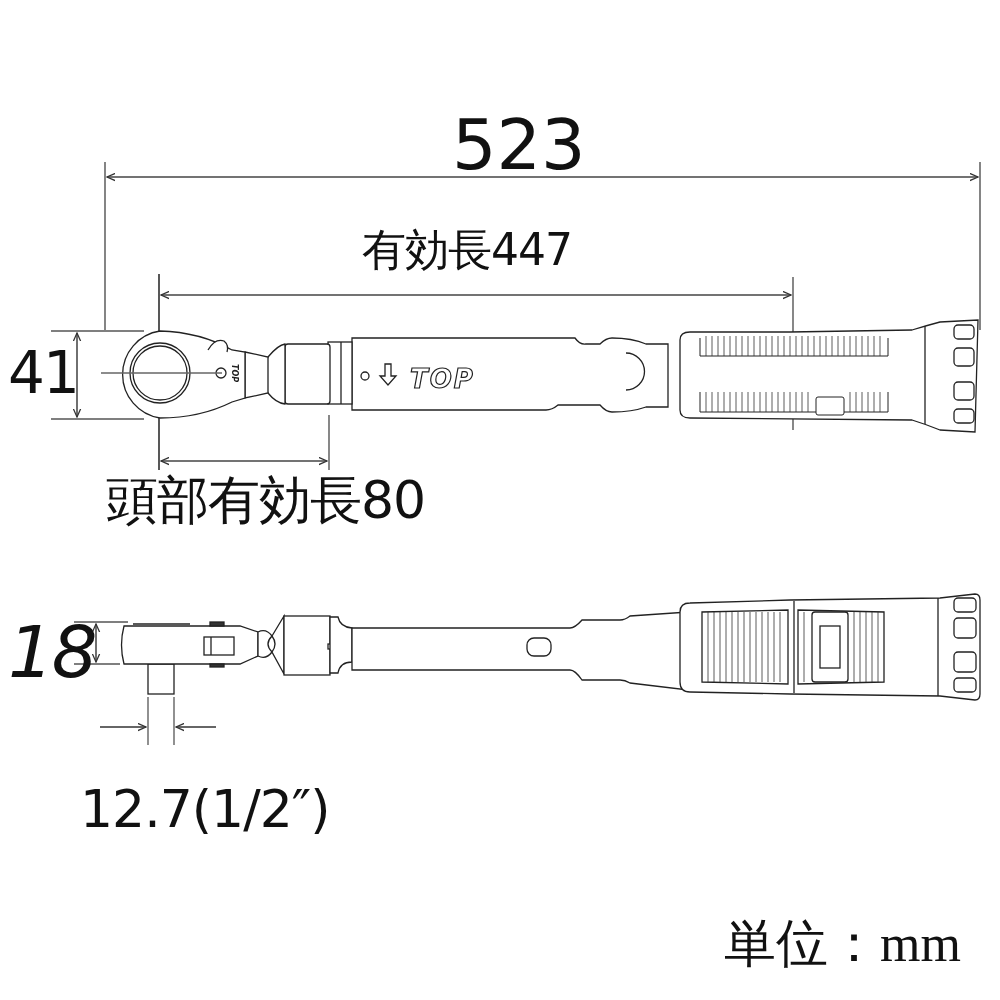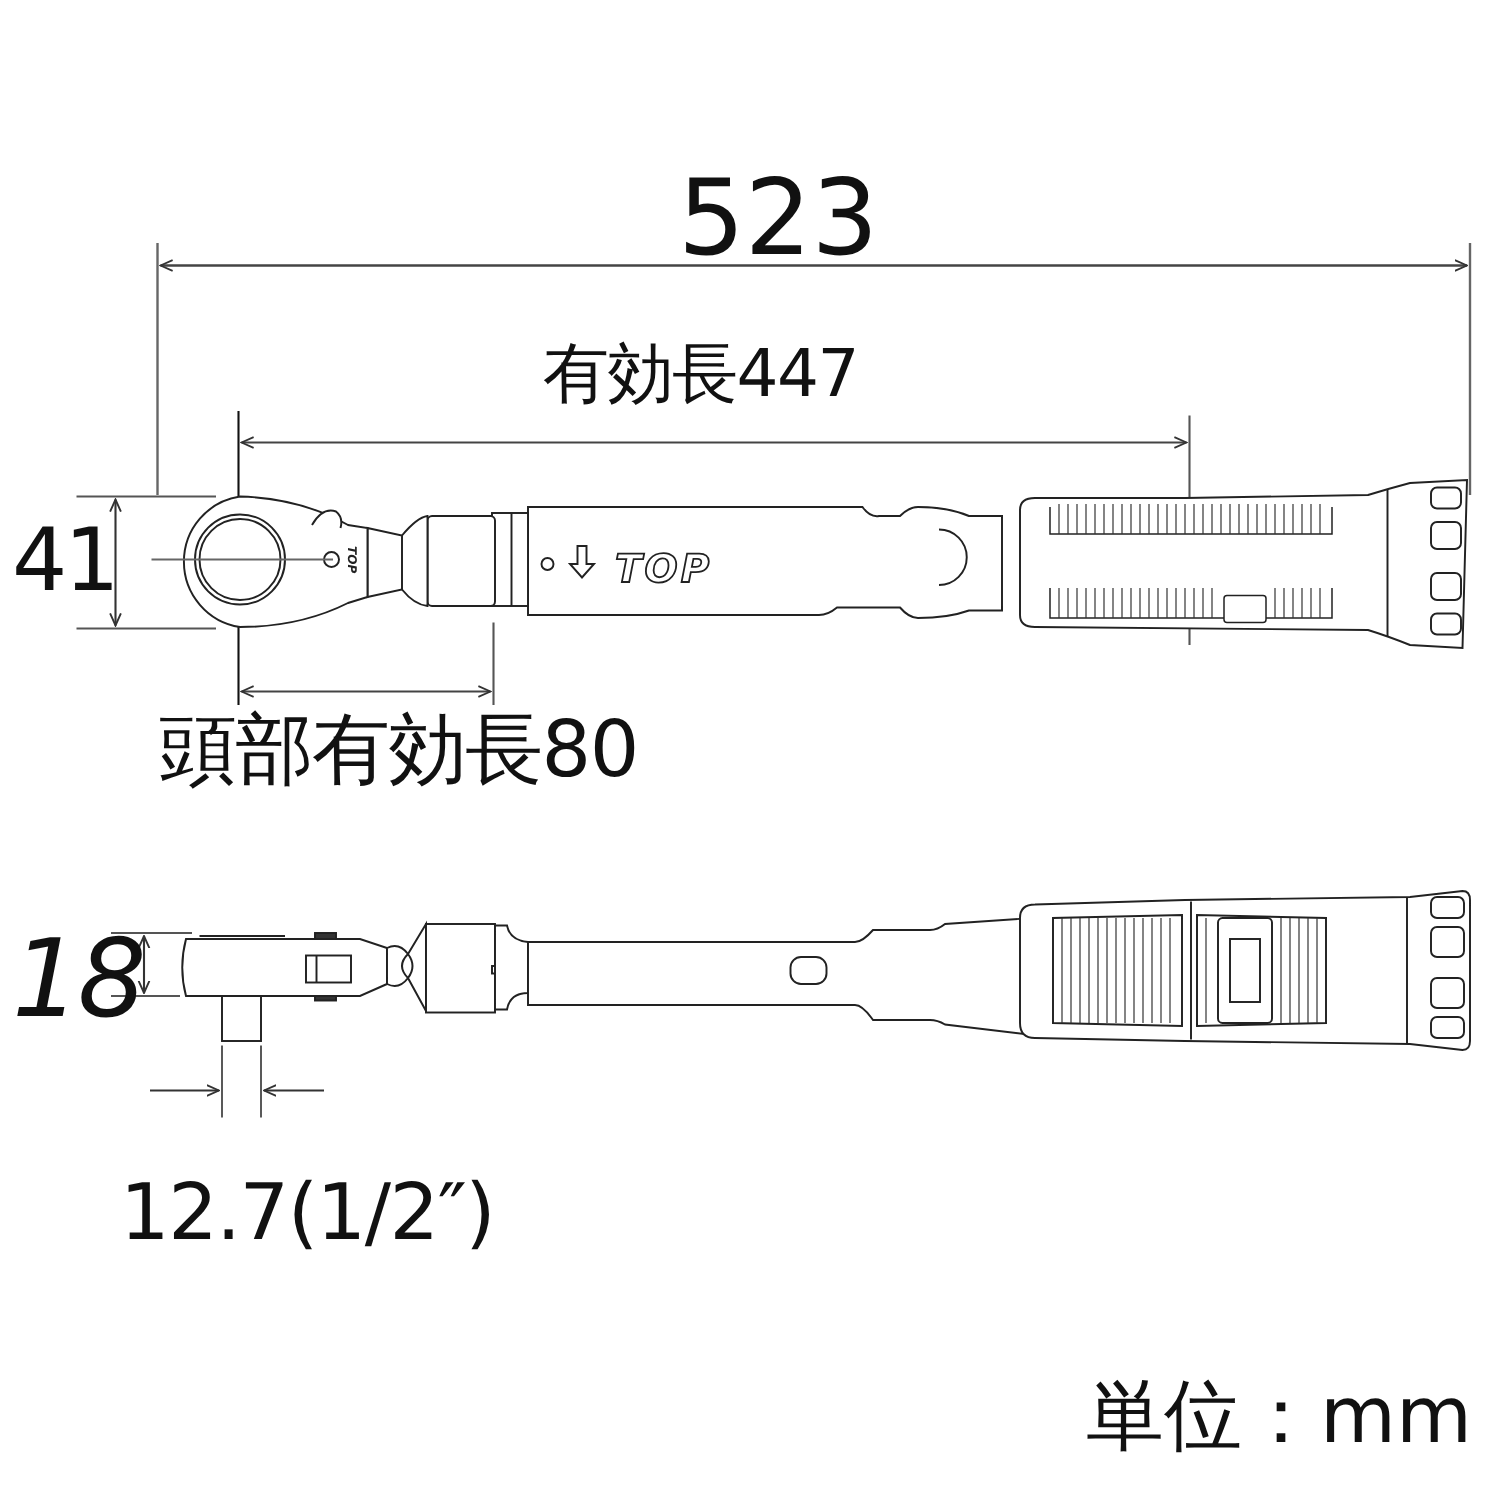--- a/index.html
+++ b/index.html
@@ -4,21 +4,21 @@
 <style>
   html, body { margin: 0; padding: 0; background: #ffffff; }
   body { width: 1000px; height: 1000px; position: relative; overflow: hidden; font-family: "DejaVu Sans", "Liberation Sans", sans-serif; color: #111; }
   .label { position: absolute; white-space: nowrap; color: #111; line-height: 1; }
   #lbl-overall { left: 452px; top: 110px; font-size: 70px; }
   #lbl-effective { left: 362px; top: 228px; font-size: 44px; letter-spacing: -1px; }
   #lbl-head-effective { left: 106px; top: 474px; font-size: 52px; letter-spacing: -1px; }
   #lbl-head-width { left: 8px; top: 344px; font-size: 58px; letter-spacing: -2px; }
   #lbl-thickness { left: 8px; top: 616px; font-size: 72px; letter-spacing: -2px; font-style: italic; }
   #lbl-drive { left: 80px; top: 756px; font-size: 52px; letter-spacing: -1px; margin-top: 27px; }
-  #lbl-unit { left: 724px; top: 918px; font-size: 52px; }
+  #lbl-unit { left: 724px; top: 918px; font-size: 52px; font-family: Liberation Serif, serif; }
   svg { position: absolute; left: 0; top: 0; }
 </style>
 </head>
 <body>
 
 <svg width="1000" height="1000" viewBox="0 0 1000 1000" xmlns="http://www.w3.org/2000/svg">
   <defs>
     <marker id="arr" viewBox="0 0 10 10" refX="9" refY="5" markerWidth="9" markerHeight="9" orient="auto-start-reverse" markerUnits="userSpaceOnUse">
       <path d="M0,1 L9,5 L0,9" fill="none" stroke="#333" stroke-width="1.4"></path>
     </marker>

